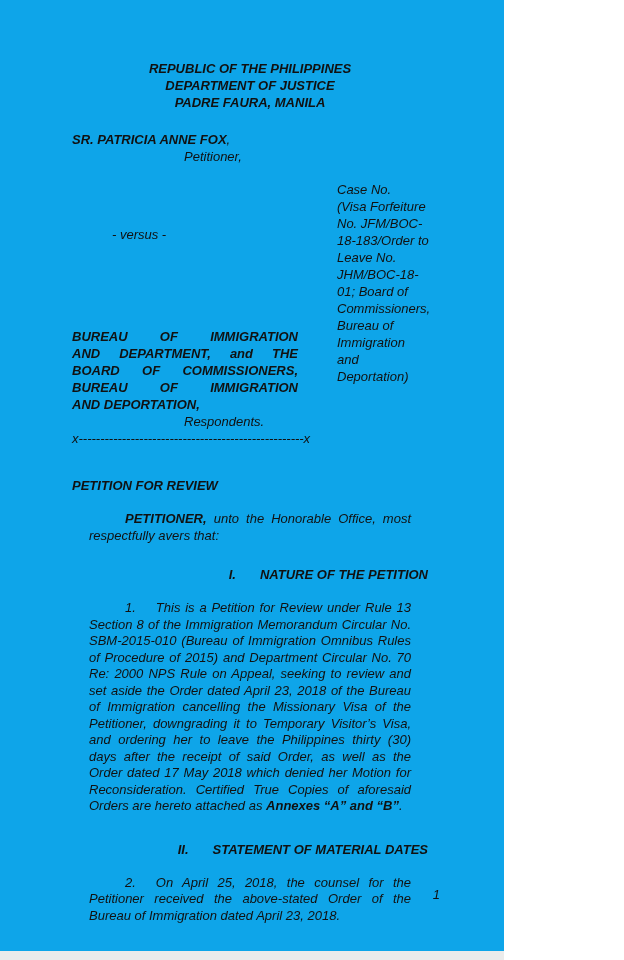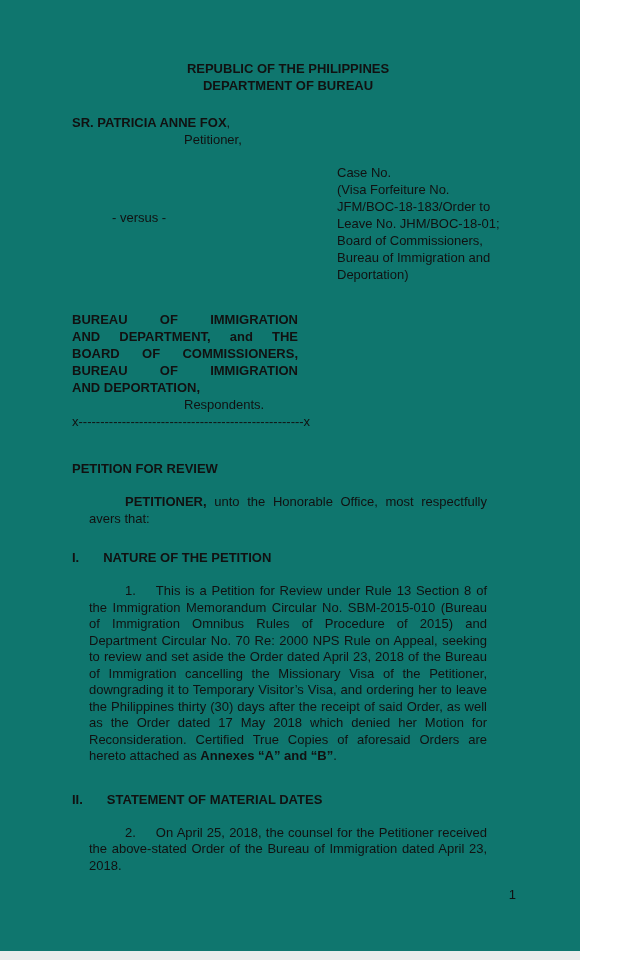--- a/index.html
+++ b/index.html
@@ -1,24 +1,25 @@
 <!DOCTYPE html>
 <html><head>
 <meta charset="utf-8">
 <style>
   html, body { margin: 0; padding: 0; background: #ffffff; }
   .page {
     position: relative;
-    width: 580px;
+    width: 504px;
     height: 960px;
-    background: #0f766e;
+    background: #0ea5e9;
     color: #111111;
     font-family: "Liberation Sans", sans-serif;
     font-size: 13px;
     overflow: hidden;
+    font-style: italic;
   }
   .content { padding: 60px 76px 0 72px; }
 
   .hdr { text-align: center; font-weight: bold; line-height: 17px; }
 
   .name-line { margin-top: 20px; line-height: 17px; }
   .b { font-weight: bold; }
 
   .role { padding-left: 112px; line-height: 17px; }
 
@@ -36,39 +37,40 @@
   p.para {
     margin: 17px;
     text-align: justify;
     text-indent: 36px;
     line-height: 16.5px;
   }
   .averment { margin-top: 26px; }
   .p1 { margin-top: 24px; }
   .p2 { margin-top: 24px; }
 
-  .sec-head { text-align: left; font-weight: bold; margin-top: 26px; line-height: 17px; }
+  .sec-head { text-align: right; font-weight: bold; margin-top: 26px; line-height: 17px; }
   .sec-head-1 { margin-top: 22px; }
 
   .tab { display: inline-block; width: 20px; }
   .tab-h { display: inline-block; width: 24px; }
 
   .pagenum { position: absolute; top: 886px; right: 64px; line-height: 17px; }
 
   .bottom-strip { position: absolute; left: 0; right: 0; bottom: 0; height: 9px; }
 </style>
 </head>
 <body>
 
 <div class="page">
   <div class="content">
 
     <div class="hdr">
       <div>REPUBLIC OF THE PHILIPPINES</div>
-      <div>DEPARTMENT OF BUREAU</div>
+      <div>DEPARTMENT OF JUSTICE</div>
+      <div>PADRE FAURA, MANILA</div>
     </div>
 
     <div class="name-line"><span class="b">SR. PATRICIA ANNE FOX</span><span>,</span></div>
     <div class="role">Petitioner,</div>
 
     <div class="caption-row">
       <div class="cap-left">
         <div class="versus">- versus -</div>
         <div class="resp-block">
           <div class="jline">BUREAU OF IMMIGRATION</div>

